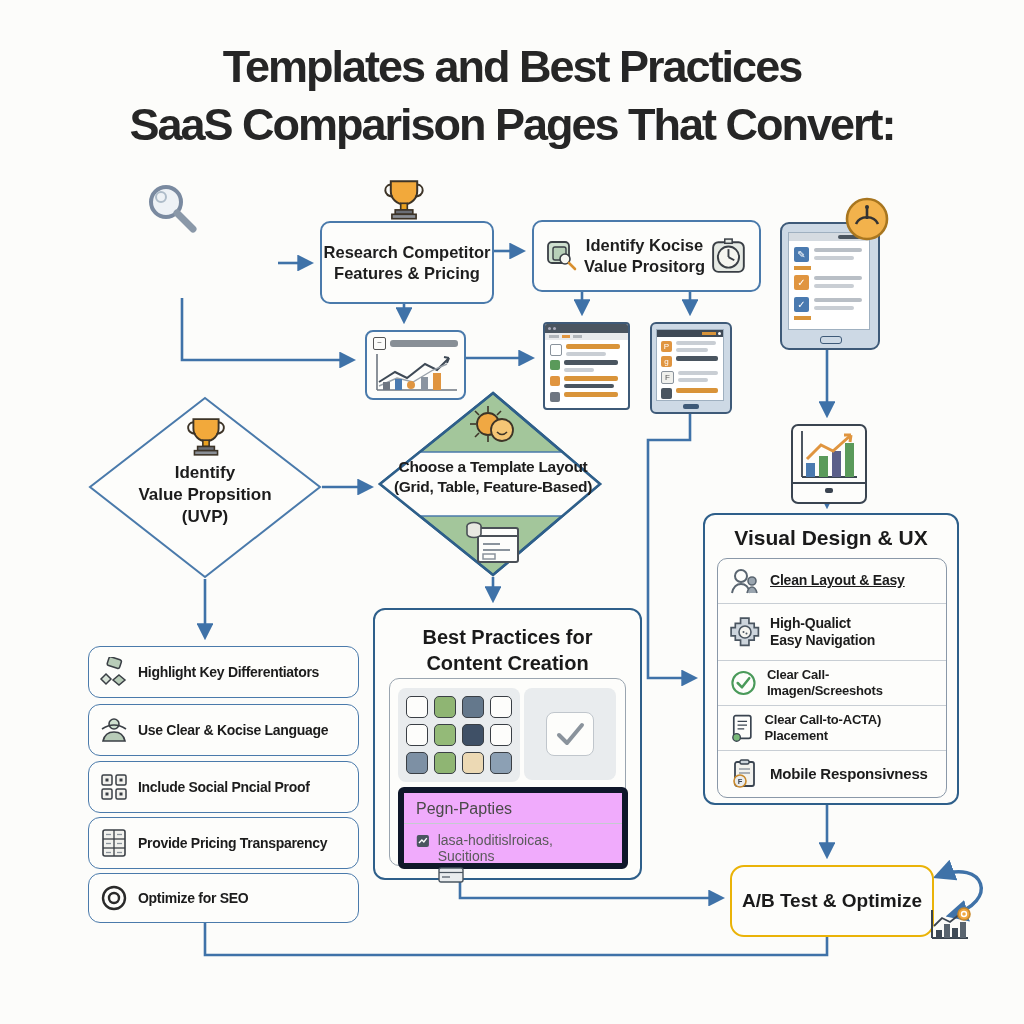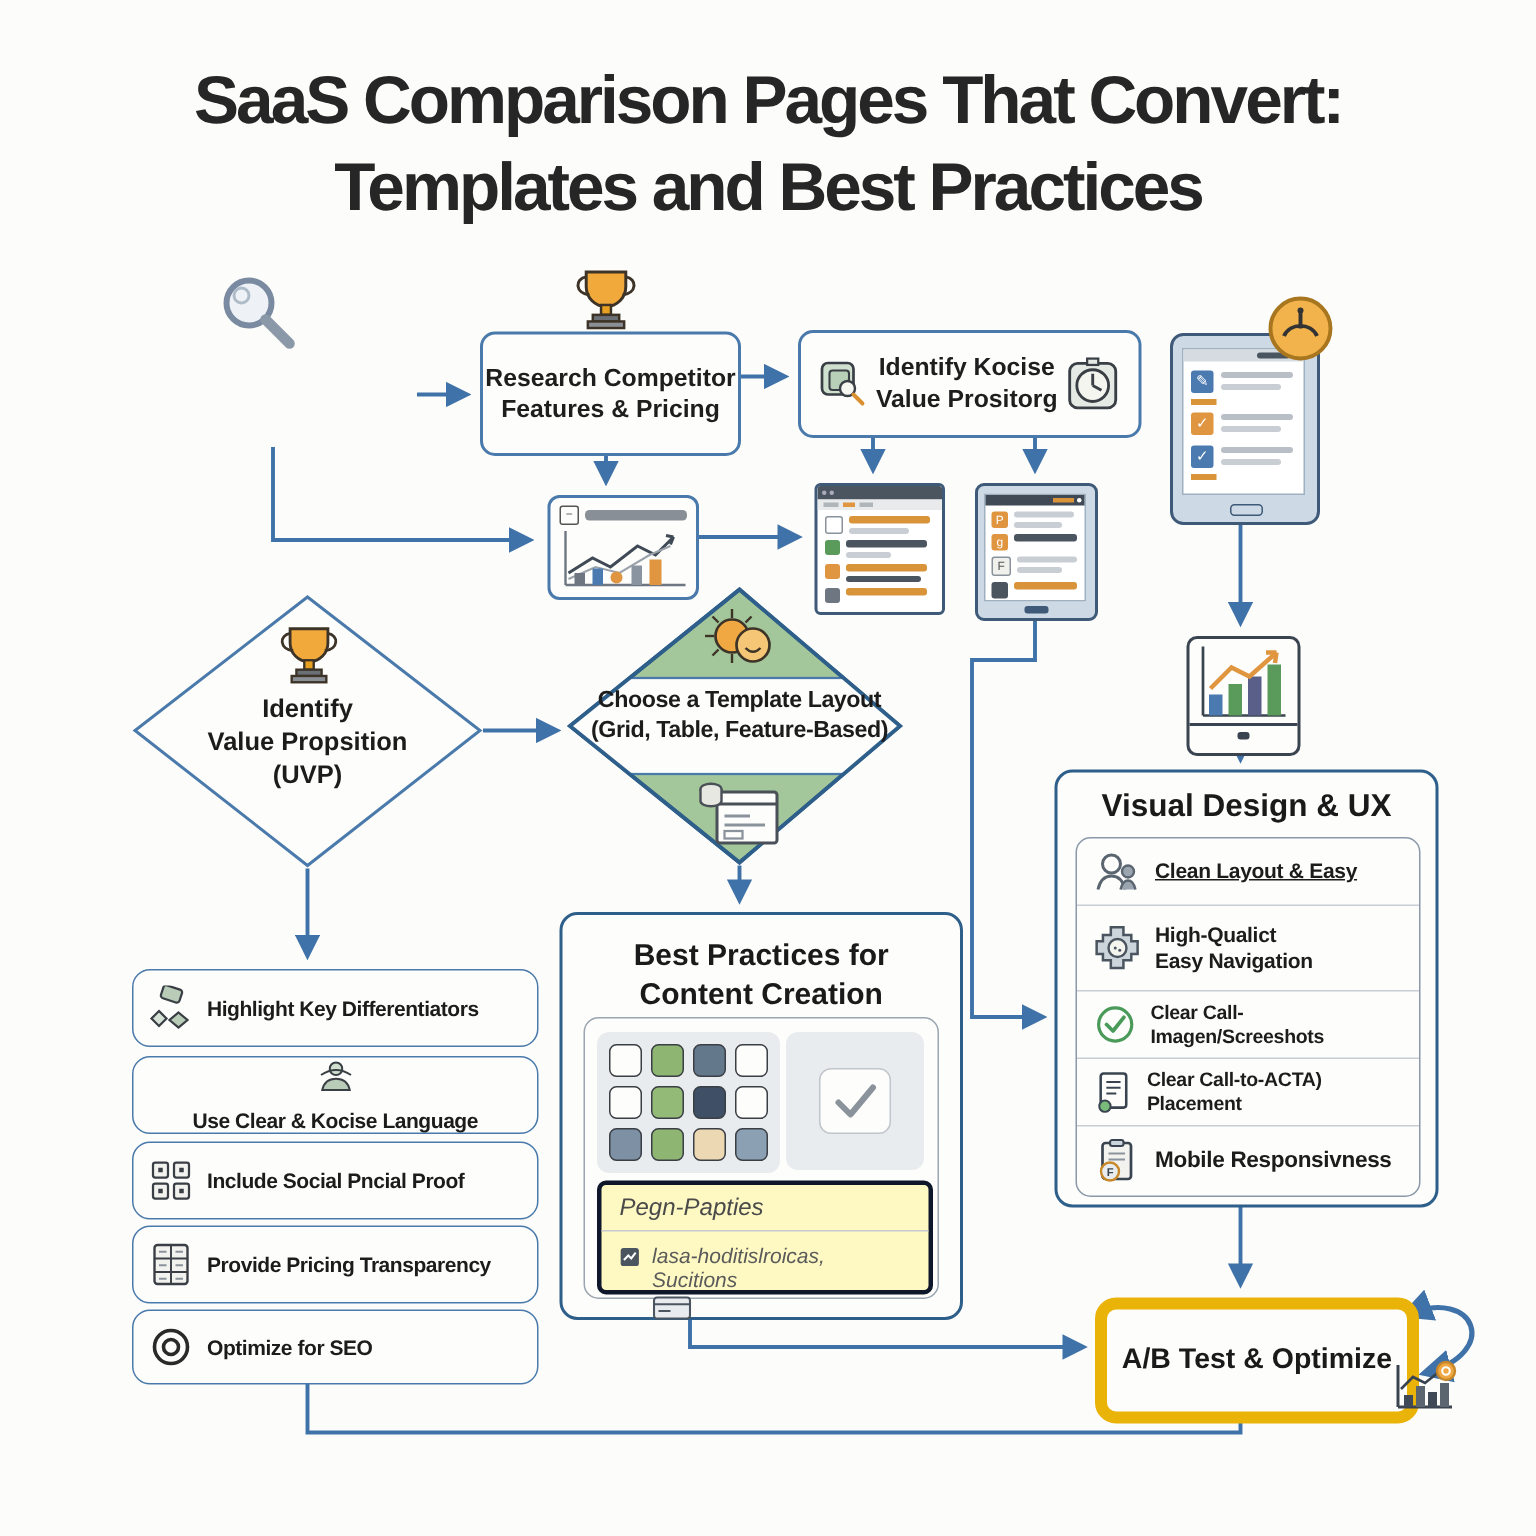--- a/index.html
+++ b/index.html
@@ -14,31 +14,31 @@
   .side-item{background:#fdfdfb;border:1.8px solid #4a7aab;border-radius:12px;display:flex;align-items:center;
              padding:0 10px;gap:9px;font-weight:bold;font-size:14px;letter-spacing:-0.3px;color:#1c1c1c;}
   .panel-box{background:#fdfdfb;border:2.5px solid #2e5f8a;border-radius:12px;}
   .bp-title{text-align:center;font-weight:bold;font-size:20px;line-height:1.3;color:#1a1a1a;}
   .inner-panel{background:#fdfdfb;border:1.5px solid #9aa5b0;border-radius:10px;}
   .grid-panel{background:#e9ecee;border-radius:8px;display:grid;grid-template-columns:repeat(4,22px);grid-auto-rows:22px;
               gap:6px;padding:8px;}
   .grid-cell{border:1.7px solid #3a3f45;border-radius:5px;background:#fdfdfb;}
   .check-panel{background:#e9ecee;border-radius:8px;display:flex;align-items:center;justify-content:center;}
   .check-sq{width:46px;height:42px;background:#fdfdfb;border:1.5px solid #c0c6cc;border-radius:8px;display:flex;align-items:center;justify-content:center;}
-  .pegn-panel{background:#fef9c3;border:3px solid #0f172a;border-radius:6px;font-style:italic;}
+  .pegn-panel{background:#f0abfc;border:6px solid #0f172a;border-radius:6px;}
   .pegn-label{font-size:16px;color:#4a4a4a;padding:7px 12px 5px;border-bottom:1px solid #c4cad0;}
   .pegn-row{display:flex;align-items:flex-start;gap:8px;padding:8px 12px 2px;font-size:14px;color:#5a5a5a;}
   .vd-title{text-align:center;font-weight:bold;font-size:21px;color:#1a1a1a;}
   .vd-list{background:#fdfdfb;border:1.5px solid #8a98a8;border-radius:10px;overflow:hidden;}
   .vd-row{display:flex;align-items:center;gap:10px;padding:0 8px 0 12px;border-bottom:1px solid #c8ced4;
           font-weight:bold;color:#1c1c1c;font-size:14px;letter-spacing:-0.2px;line-height:1.25;}
   .vd-row:last-child{border-bottom:none;}
   .mock{border:2.5px solid #3e5a78;background:#cdd9e5;}
   .bar{background:#b9bfc6;border-radius:2px;height:4px;}
-  .ab-box{background:#fdfdfb;border:8px solid #eab308;border-radius:14px;display:flex;align-items:center;justify-content:center;
+  .ab-box{background:#fdfdfb;border:2px solid #eab308;border-radius:14px;display:flex;align-items:center;justify-content:center;
           font-weight:bold;font-size:19px;color:#1a1a1a;}
 </style>
 </head>
 <body>
 
 <div id="canvas">
 
   <svg class="abs" style="left:0;top:0;" width="1024" height="1024">
     <defs>
       <marker id="arr" viewBox="0 0 10 10" refX="7.5" refY="5" markerWidth="6.5" markerHeight="6.5" orient="auto-start-reverse">
@@ -70,22 +70,22 @@
       <path d="M690,410 L690,440 L648,440 L648,678 L694,678" marker-end="url(#arr)"></path>
       <path d="M827,801 L827,855" marker-end="url(#arr)"></path>
       <path d="M460,876 L460,898 L721,898" marker-end="url(#arr)"></path>
       <path d="M205,921 L205,955 L827,955 L827,936"></path>
     </g>
 
     <path d="M938,876 C985,858 1000,902 951,915" stroke="#3f72a8" stroke-width="3.4" fill="none" marker-start="url(#arr)" marker-end="url(#arr)"></path>
   </svg>
 
   <div class="abs title" style="top:38px;left:0;">
+    <div>Templates and Best Practices</div>
     <div>SaaS Comparison Pages That Convert:</div>
-    <div>Templates and Best Practices</div>
   </div>
 
   <svg class="abs" style="left:141px;top:181px;" width="62" height="58" viewBox="0 0 62 58">
     <circle cx="25" cy="21" r="15" fill="#eef2f6" stroke="#7a8aa0" stroke-width="4"></circle>
     <circle cx="20" cy="16" r="5" fill="none" stroke="#aebcc9" stroke-width="2"></circle>
     <line x1="36" y1="32" x2="52" y2="48" stroke="#8a98a8" stroke-width="7" stroke-linecap="round"></line>
   </svg>
 
   <svg class="abs" style="left:381px;top:178px;" width="46" height="44" viewBox="0 0 40 40">
     <path d="M8,3 h24 v9 a12,12 0 0 1 -24,0 z" fill="#f2a93b" stroke="#3d3427" stroke-width="1.8"></path>
@@ -311,21 +311,21 @@
 
   <div class="abs side-item" style="left:88px;top:646px;width:249px;height:50px;">
     <svg width="30" height="30" viewBox="0 0 30 30">
       <rect x="9" y="1" width="13" height="9" rx="2" transform="rotate(18 15 5)" fill="#b8ccb8" stroke="#3a3f45" stroke-width="1.5"></rect>
       <polygon points="7,17 12,22 7,27 2,22" fill="#d7e2d7" stroke="#3a3f45" stroke-width="1.5"></polygon>
       <polygon points="20,18 26,23 20,28 14,23" fill="#b8ccb8" stroke="#3a3f45" stroke-width="1.5"></polygon>
     </svg>
     <span>Highlight Key Differentiators</span>
   </div>
 
-  <div class="abs side-item" style="left:88px;top:704px;width:249px;height:50px;flex-direction:column;">
+  <div class="abs side-item" style="left:88px;top:704px;width:249px;height:50px;">
     <svg width="30" height="30" viewBox="0 0 30 30">
       <circle cx="15" cy="9" r="5" fill="#cfe0cf" stroke="#3a3f45" stroke-width="1.6"></circle>
       <path d="M4,26 q2,-9 11,-9 q9,0 11,9 z" fill="#b8ccb8" stroke="#3a3f45" stroke-width="1.6"></path>
       <path d="M3,14 q12,-8 24,0" fill="none" stroke="#3a3f45" stroke-width="1.6"></path>
     </svg>
     <span>Use Clear &amp; Kocise Language</span>
   </div>
 
   <div class="abs side-item" style="left:88px;top:761px;width:249px;height:50px;">
     <svg width="30" height="30" viewBox="0 0 30 30">

